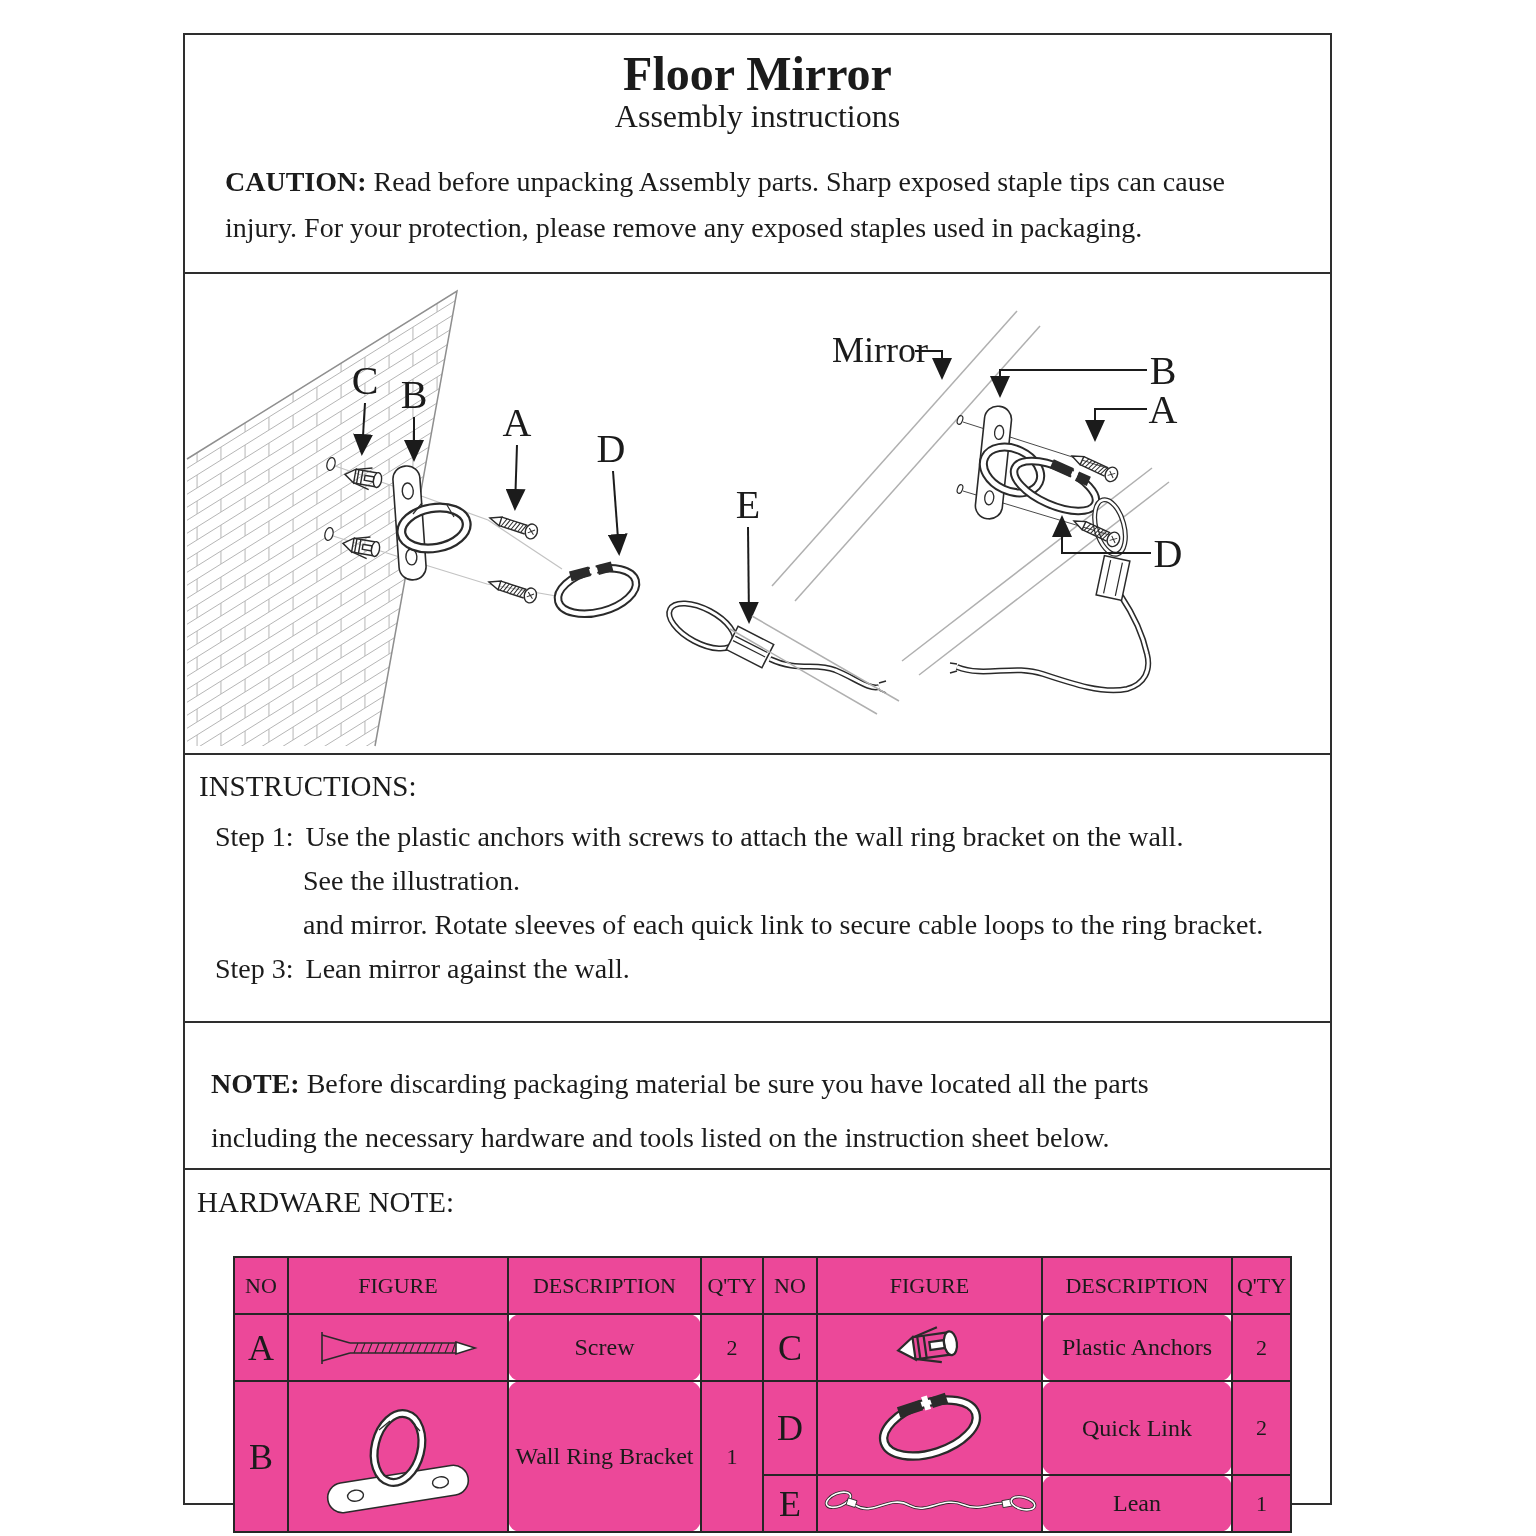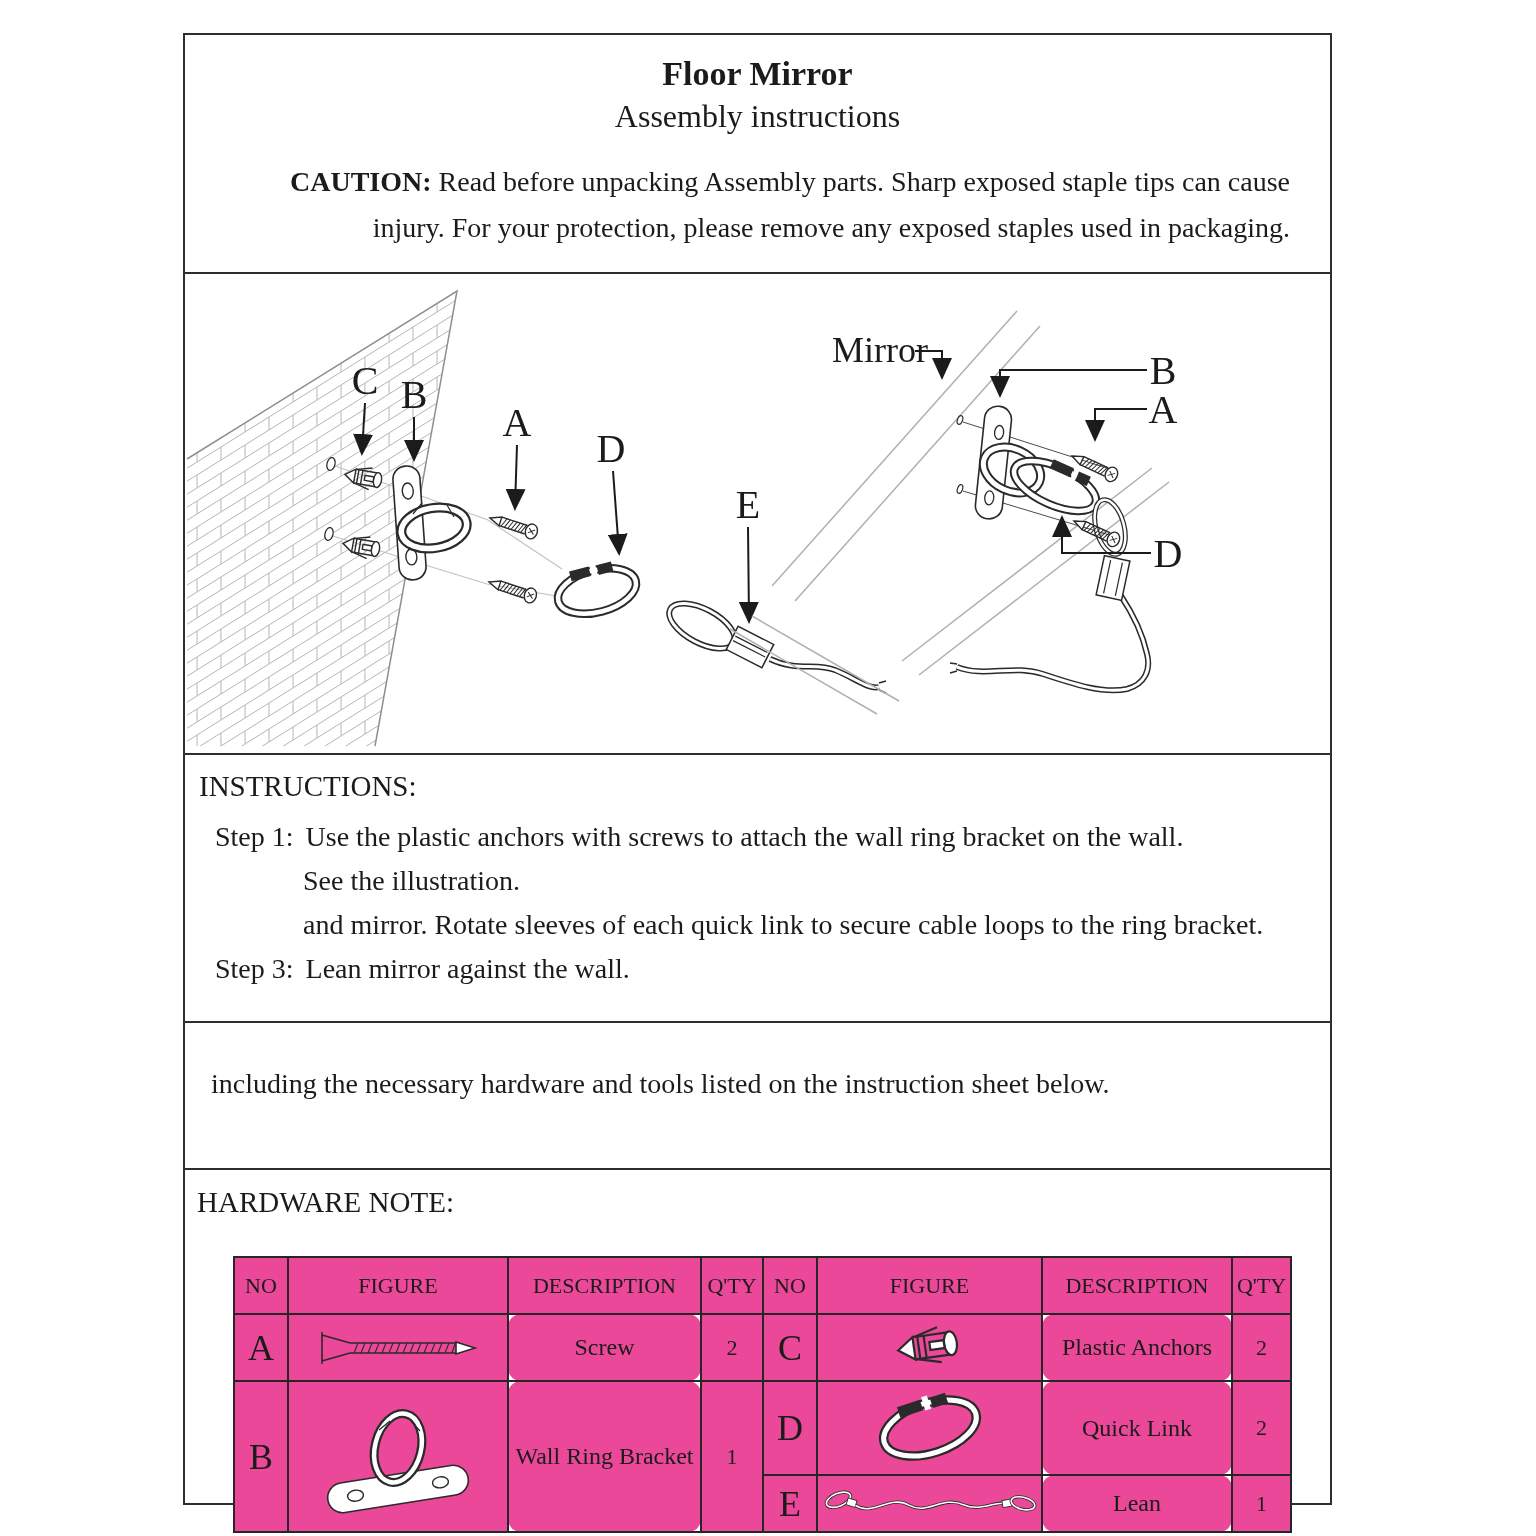--- a/index.html
+++ b/index.html
@@ -4,23 +4,23 @@
 <style>
   html,body{margin:0;padding:0;background:#fff;}
   body{width:1536px;height:1536px;position:relative;font-family:"Liberation Serif",serif;color:#1b1b1b;}
   .page{position:absolute;left:183px;top:33px;width:1149px;height:1472px;border:2px solid #2e2e2e;box-sizing:border-box;background:#fff;}
   .sec{position:absolute;left:0;width:100%;box-sizing:border-box;}
   .sec-head{top:0;height:237px;}
   .sec-diagram{top:237px;height:481px;border-top:2px solid #2e2e2e;}
   .sec-instructions{top:718px;height:268px;border-top:2px solid #2e2e2e;}
   .sec-note{top:986px;height:147px;border-top:2px solid #2e2e2e;}
   .sec-hardware{top:1133px;height:335px;border-top:2px solid #2e2e2e;}
-  .title{margin-top:16px;text-align:center;font-size:34px;font-weight:bold;line-height:46px;}
+  .title{margin-top:16px;text-align:center;font-size:48px;font-weight:bold;line-height:46px;}
   .subtitle{text-align:center;font-size:32px;line-height:38px;}
-  .caution{margin-top:24px;font-size:28px;line-height:46px;text-align:right;padding:0 40px;}
+  .caution{margin-top:24px;font-size:28px;line-height:46px;text-align:left;padding:0 40px;}
   .h-label{font-weight:bold;}
   .ins-head{padding:10px 0 0 14px;font-size:29px;line-height:42px;}
   .steps{margin-top:8px;font-size:28px;line-height:44px;}
   .step{padding-left:30px;}
   .step .lbl{margin-right:12px;}
   .cont{padding-left:118px;}
   .note-body{padding:34px 40px 0 26px;font-size:28px;line-height:54px;}
   .hw-head{position:absolute;left:12px;top:16px;font-size:29px;}
   table.hw{position:absolute;left:48px;top:86px;border-collapse:collapse;table-layout:fixed;}
   table.hw th,table.hw td{border:2px solid #262626;text-align:center;vertical-align:middle;padding:0;background:#ec4899;}
@@ -219,20 +219,21 @@
     <div class="steps">
       <div class="step"><span class="lbl">Step 1:</span><span>Use the plastic anchors with screws to attach the wall ring bracket on the wall.</span></div>
       <div class="cont">See the illustration.</div>
       <div class="cont">and mirror. Rotate sleeves of each quick link to secure cable loops to the ring bracket.</div>
       <div class="step"><span class="lbl">Step 3:</span><span>Lean mirror against the wall.</span></div>
     </div>
   </div>
 
   <div class="sec sec-note">
     <div class="note-body">
+      <div><span class="h-label">NOTE:</span> <span>Before discarding packaging material be sure you have located all the parts</span></div>
       <div>including the necessary hardware and tools listed on the instruction sheet below.</div>
     </div>
   </div>
 
   <div class="sec sec-hardware">
     <div class="hw-head">HARDWARE NOTE:</div>
     <table class="hw">
       <colgroup>
         <col style="width:54px">
           <col style="width:220px">

